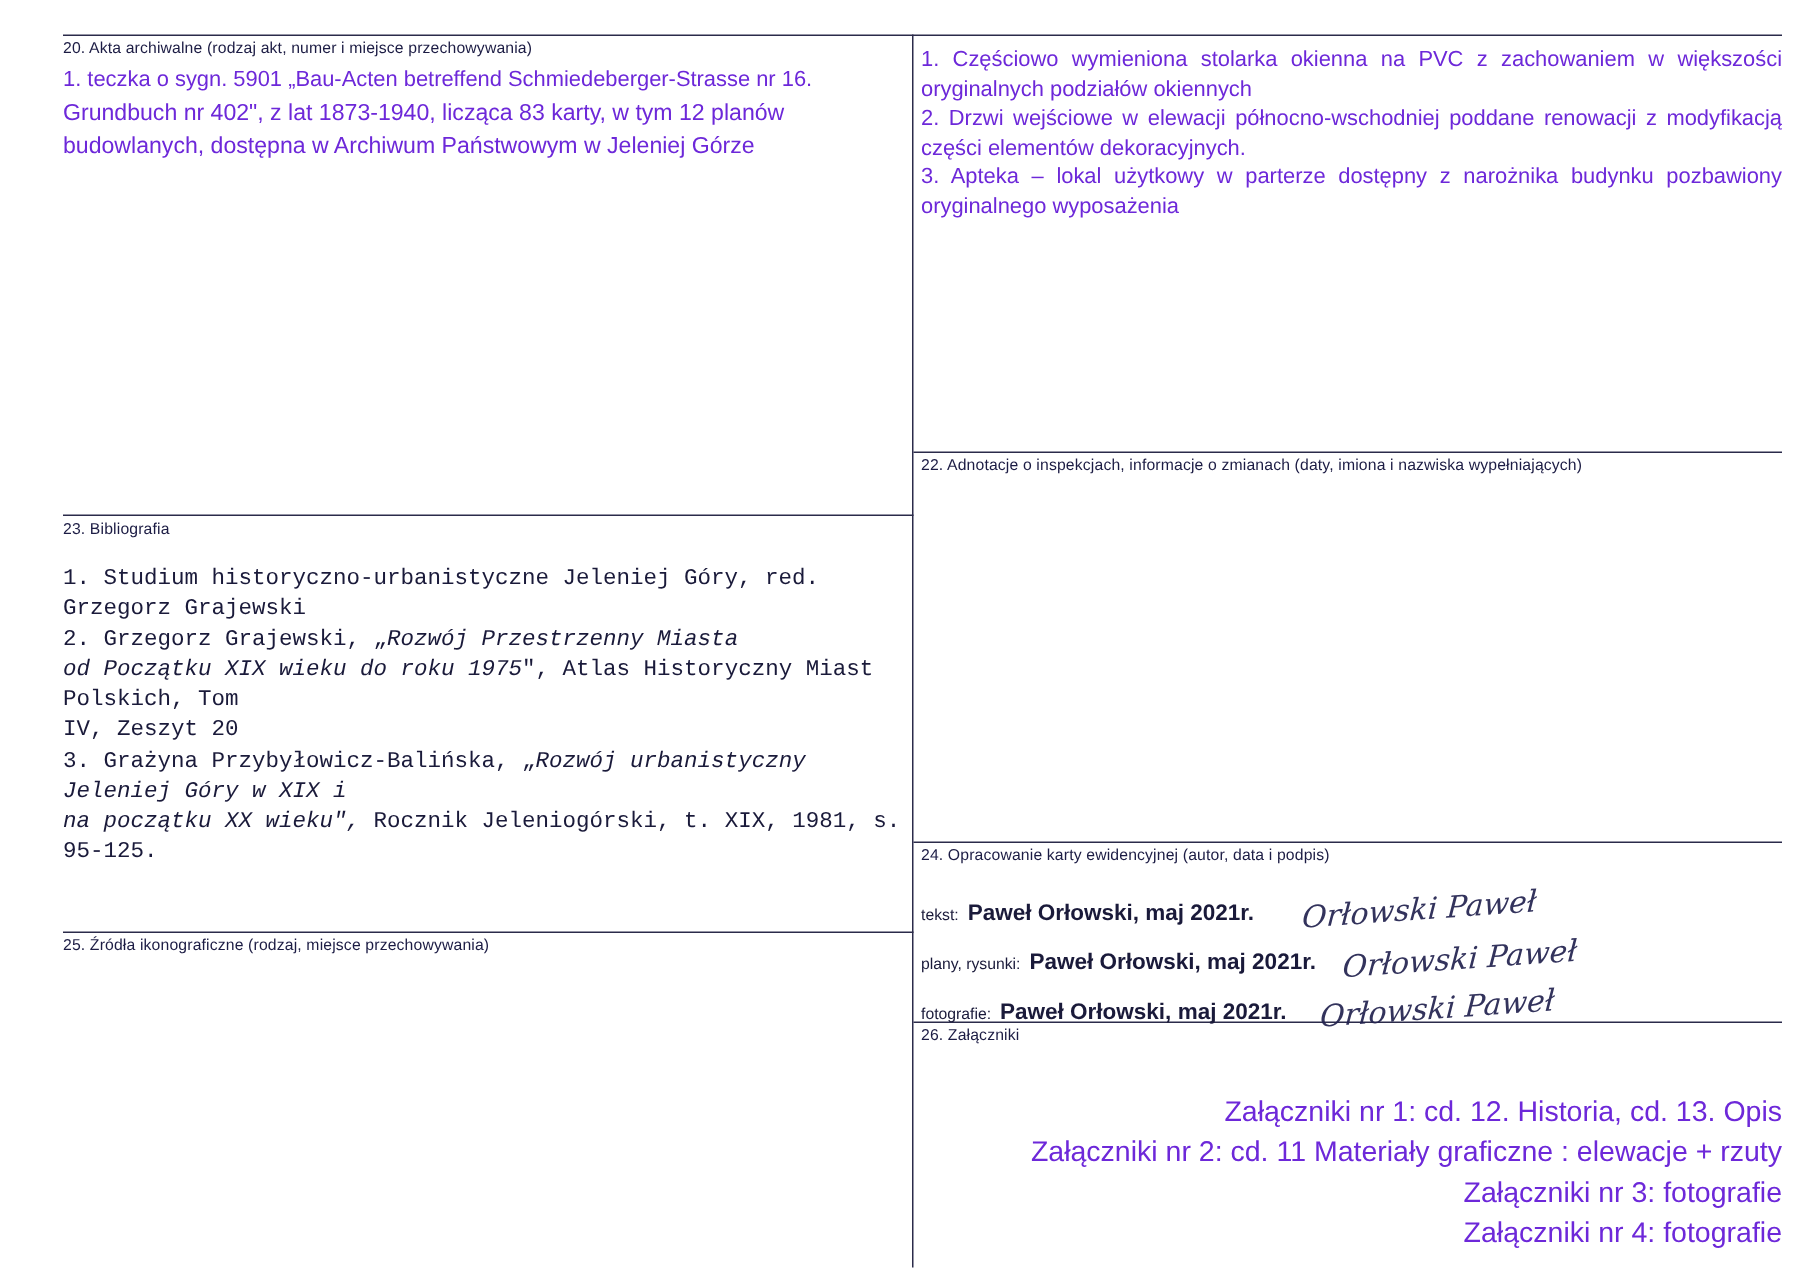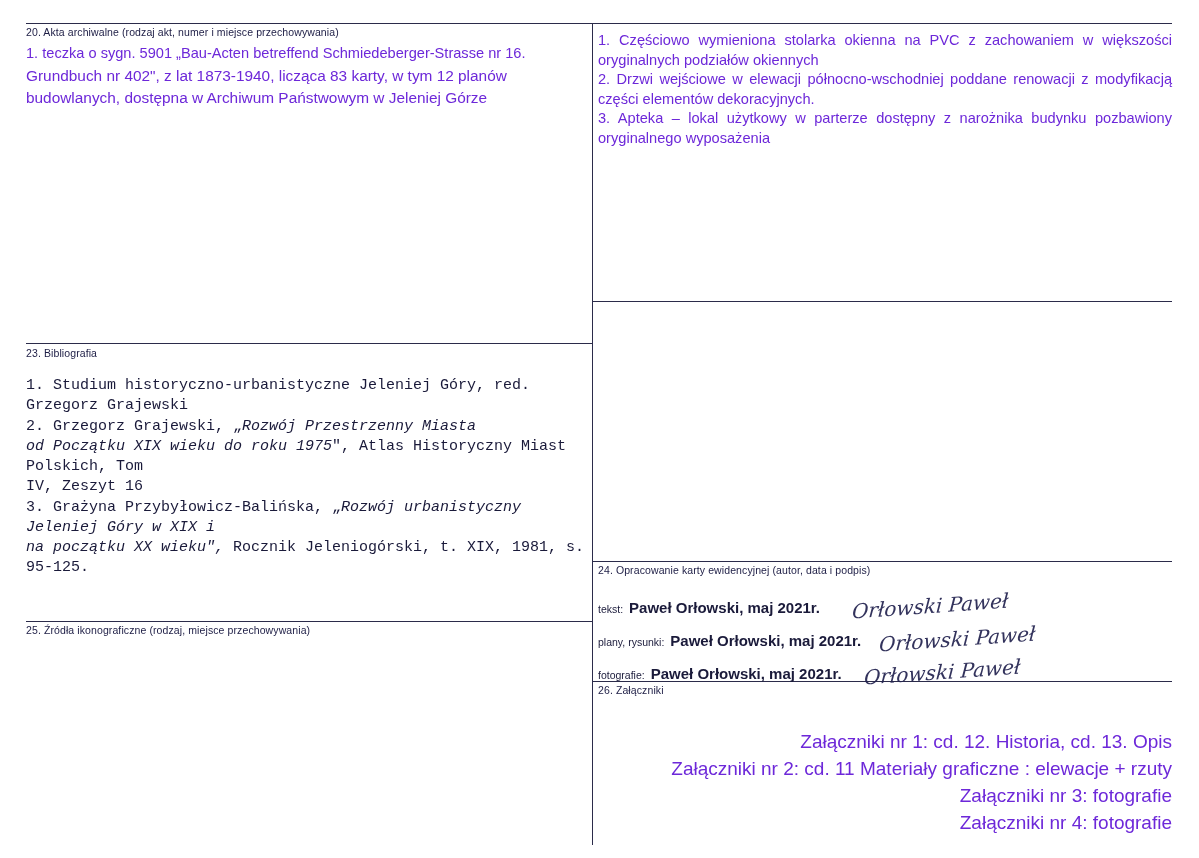--- a/index.html
+++ b/index.html
@@ -10,21 +10,21 @@
   body {
     width: 1199px;
     height: 858px;
     font-family: "Liberation Sans", sans-serif;
     color: #1a1a3a;
     position: relative;
     overflow: hidden;
   }
   .page {
     position: absolute;
-    left: 0; top: 0;
+    left: 16px; top: 0;
     width: 1041px;
     height: 858px;
   }
   
   .hline {
     position: absolute;
     background: #2b2b4a;
     height: 1px;
   }
   .vline {
@@ -109,37 +109,38 @@
 
   <div class="cell" style="left:598px; top:26px; width:574px;">
     <div class="body-text just" style="margin-top:5px;">
       <p>1. Częściowo wymieniona stolarka okienna na PVC z zachowaniem w większości oryginalnych podziałów okiennych</p>
       <p>2. Drzwi wejściowe w elewacji północno-wschodniej poddane renowacji z modyfikacją części elementów dekoracyjnych.</p>
       <p>3. Apteka – lokal użytkowy w parterze dostępny z narożnika budynku pozbawiony oryginalnego wyposażenia</p>
     </div>
   </div>
 
   <div class="cell" style="left:598px; top:304px; width:574px; height:250px;">
+    <div class="field-label">22. Adnotacje o inspekcjach, informacje o zmianach (daty, imiona i nazwiska wypełniających)</div>
     <div class="body-text" style="min-height:200px;"></div>
   </div>
 
   <div class="cell" style="left:26px; top:347px; width:566px;">
     <div class="field-label">23. Bibliografia</div>
     <div class="small-body" style="margin-top:16px;">
       <p>
         <span>1. Studium historyczno-urbanistyczne Jeleniej Góry, red. Grzegorz Grajewski</span>
       </p>
       <p>
         <span>2. Grzegorz Grajewski, „</span><span class="it">Rozwój Przestrzenny Miasta</span>
       </p>
       <p>
         <span class="it">od Początku XIX wieku do roku 1975</span><span>", Atlas Historyczny Miast Polskich, Tom</span>
       </p>
       <p>
-        <span>IV, Zeszyt 16</span>
+        <span>IV, Zeszyt 20</span>
       </p>
       <p>
         <span>3. Grażyna Przybyłowicz-Balińska, „</span><span class="it">Rozwój urbanistyczny Jeleniej Góry w XIX i</span>
       </p>
       <p>
         <span class="it">na początku XX wieku", </span><span>Rocznik Jeleniogórski, t. XIX, 1981, s. 95-125.</span>
       </p>
     </div>
   </div>
 

